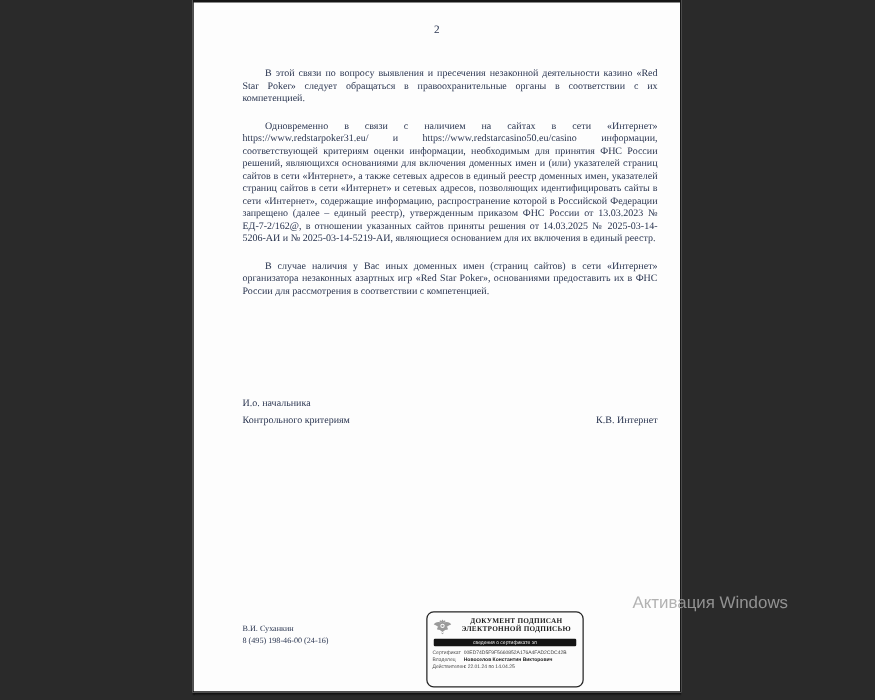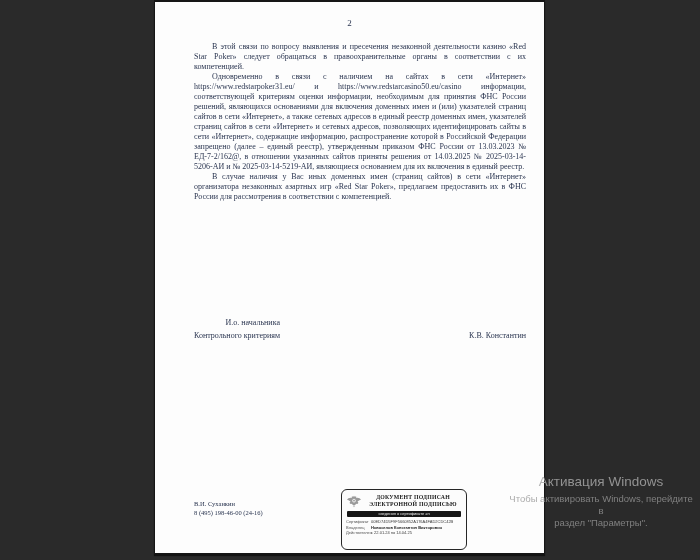--- a/index.html
+++ b/index.html
@@ -14,26 +14,26 @@
   .page-number {
     text-align:center; margin-top:16px;
     font-size:9px; color:#2a3550;
   }
   .content {
     position:absolute; left:39px; right:18px; top:40px;
     font-size:8px; line-height:10px; color:#2a3550;
     text-align:justify;
   }
   .content p { margin:0; }
-  .content p.indent { text-indent:18px; }
+  .content p.indent { text-indent:18px;margin-top:12px; }
 
   .signature {
     position:absolute; left:39px; right:18px; top:314px;
     display:flex; justify-content:space-between; align-items:flex-end;
-    font-size:8px; line-height:13px; color:#2a3550;text-align:right;
+    font-size:8px; line-height:13px; color:#2a3550;
   }
   .signature .pos div { white-space:nowrap; }
 
   .executor {
     position:absolute; left:39px; top:497px;
     font-size:6.5px; line-height:9px; color:#2a3550;
   }
 
   .stamp {
     position:absolute; left:186px; top:487px; width:126px; height:61px;
@@ -54,44 +54,44 @@
   }
   .stamp-row { display:flex; font-size:4px; line-height:5.6px; color:#3a3a3a;
     font-family:"Liberation Sans", sans-serif; }
   .stamp-row .lbl { width:25px; flex:0 0 25px; color:#555; }
   .stamp-row .val { flex:1; white-space:nowrap; overflow:hidden; }
   .stamp-row .val.bold { font-weight:bold; color:#1c1c1c; }
 
   .watermark {
     position:absolute; left:506px; top:473px; width:190px;
     font-family:"Liberation Sans", sans-serif;
-    color:rgba(165,165,165,0.85); pointer-events:none;text-align:center;
+    color:rgba(165,165,165,0.85); pointer-events:none;
   }
   .watermark .wm-title { font-size:13.5px; line-height:17px; font-weight:normal; }
   .watermark .wm-sub { font-size:9.5px; line-height:12px; color:rgba(150,150,150,0.8); margin-top:3px; }
 </style>
 </head>
 <body>
 
 <div class="page">
 
   <div class="page-number">2</div>
 
   <div class="content">
     <p class="indent">В этой связи по вопросу выявления и пресечения незаконной деятельности казино «Red Star Poker» следует обращаться в правоохранительные органы в соответствии с их компетенцией.</p>
     <p class="indent">Одновременно в связи с наличием на сайтах в сети «Интернет» https://www.redstarpoker31.eu/ и https://www.redstarcasino50.eu/casino информации, соответствующей критериям оценки информации, необходимым для принятия ФНС России решений, являющихся основаниями для включения доменных имен и (или) указателей страниц сайтов в сети «Интернет», а также сетевых адресов в единый реестр доменных имен, указателей страниц сайтов в сети «Интернет» и сетевых адресов, позволяющих идентифицировать сайты в сети «Интернет», содержащие информацию, распространение которой в Российской Федерации запрещено (далее – единый реестр), утвержденным приказом ФНС России от 13.03.2023 № ЕД-7-2/162@, в отношении указанных сайтов приняты решения от 14.03.2025 № 2025-03-14-5206-АИ и № 2025-03-14-5219-АИ, являющиеся основанием для их включения в единый реестр.</p>
-    <p class="indent">В случае наличия у Вас иных доменных имен (страниц сайтов) в сети «Интернет» организатора незаконных азартных игр «Red Star Poker», предлагаем предоставить их в ФНС России для рассмотрения в соответствии с компетенцией.</p>
+    <p class="indent">В случае наличия у Вас иных доменных имен (страниц сайтов) в сети «Интернет» организатора незаконных азартных игр «Red Star Poker», основаниями предоставить их в ФНС России для рассмотрения в соответствии с компетенцией.</p>
   </div>
 
   <div class="signature">
     <div class="pos">
       <div>И.о. начальника</div>
       <div>Контрольного критериям</div>
     </div>
-    <div>К.В. Константин</div>
+    <div>К.В. Интернет</div>
   </div>
 
   <div class="executor">
     <div>В.И. Суханкин</div>
     <div>8 (495) 198-46-00 (24-16)</div>
   </div>
 
   <div class="stamp">
     <div class="stamp-head">
       <span class="stamp-emblem">
@@ -122,17 +122,13 @@
     <div class="stamp-row">
       <span class="lbl">Действителен</span>
       <span class="val">с 22.01.24 по 14.04.25</span>
     </div>
   </div>
 
 </div>
 
 <div class="watermark">
   <div class="wm-title">Активация Windows</div>
-  <div class="wm-sub">
-    <span>Чтобы активировать Windows, перейдите в</span><br>
-    <span>раздел "Параметры".</span>
-  </div>
 </div>
 
 </body></html>

